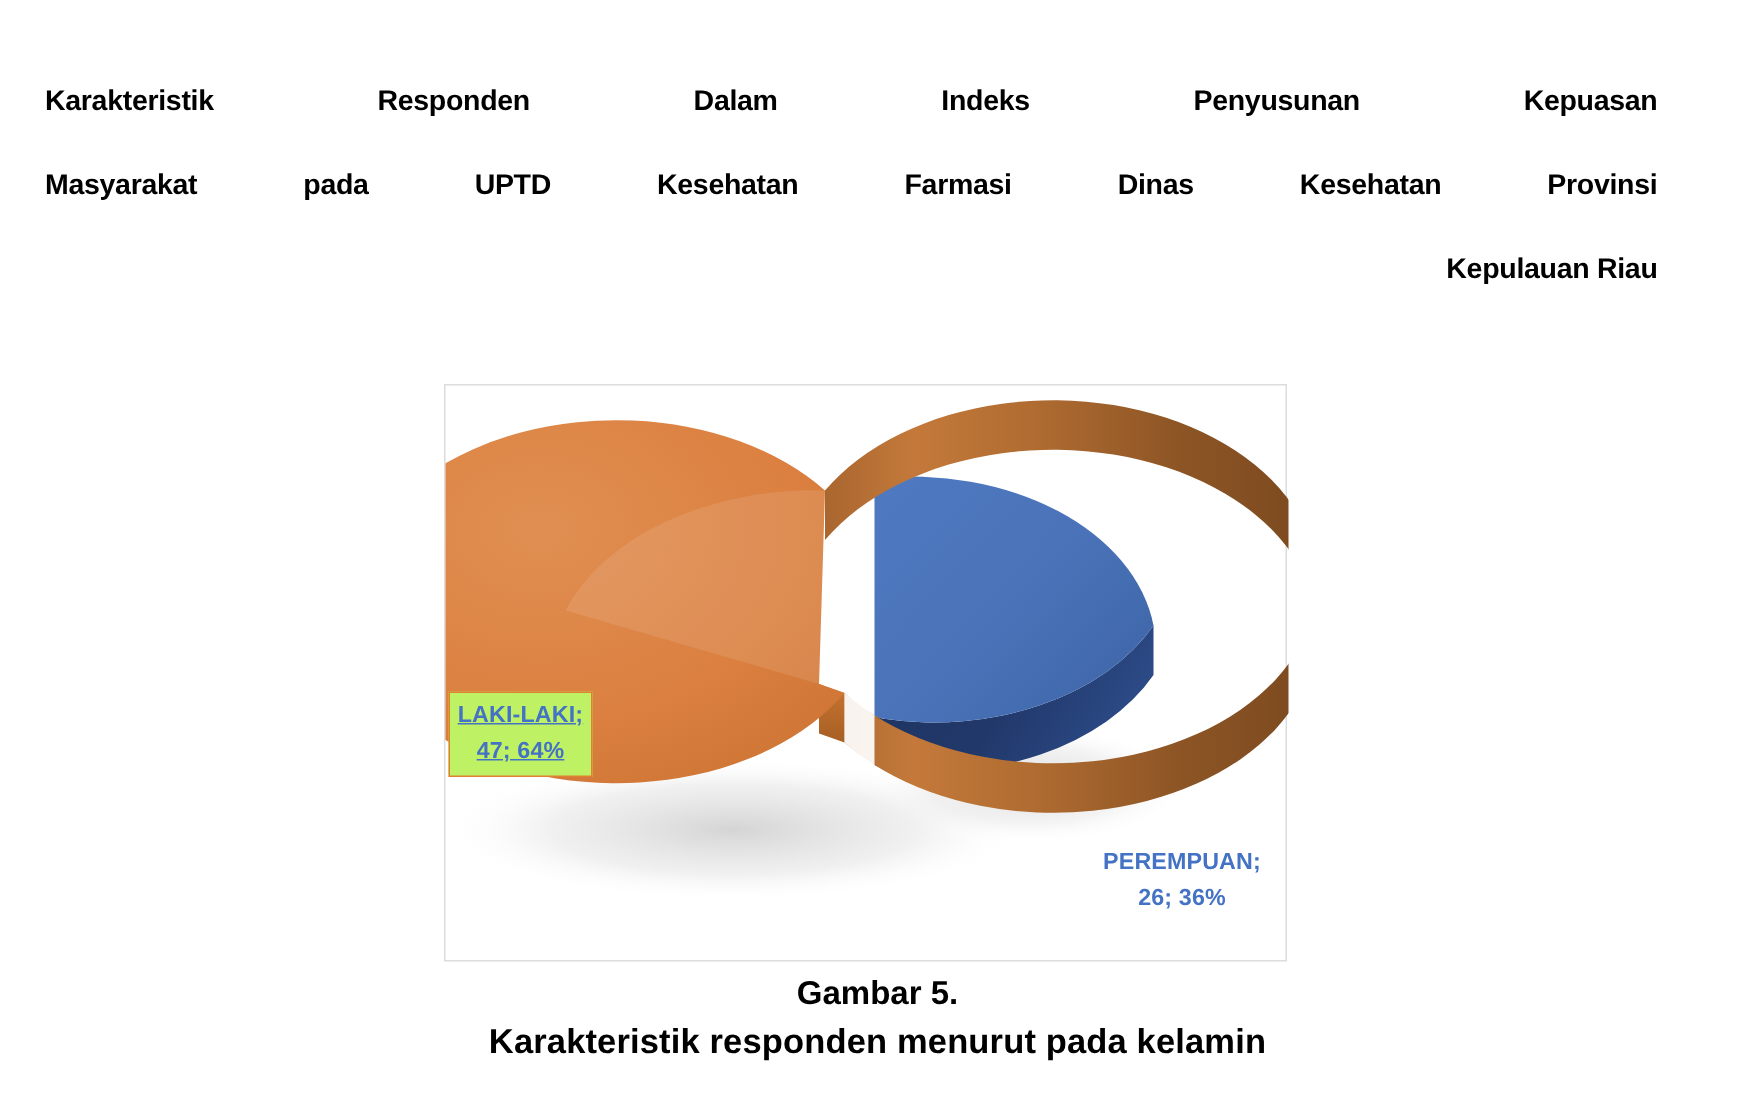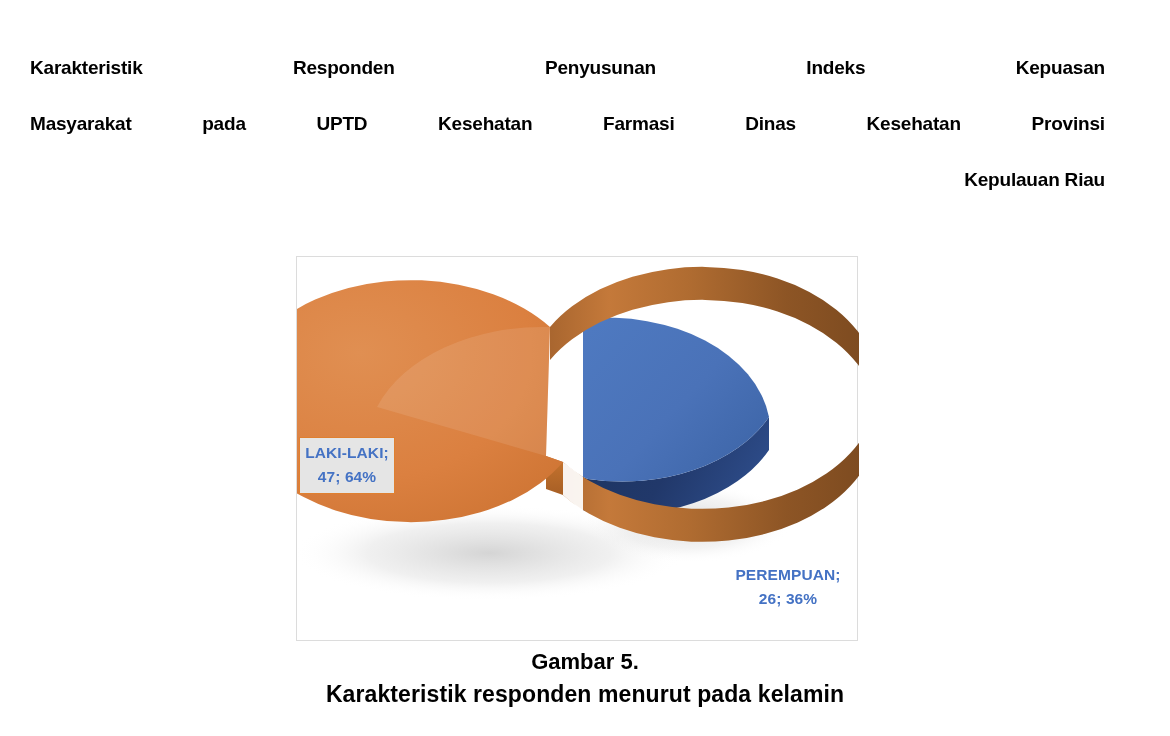--- a/index.html
+++ b/index.html
@@ -69,26 +69,27 @@
     font-weight: bold;
     font-size: 15.5px;
     color: #4472c4;
     text-align: center;
     line-height: 24px;
     letter-spacing: 0.1px;
     white-space: nowrap;
   }
   #label-laki {
     left: 299px;
-    top: 437px;
+    top: 461px;
     width: 96px;
     padding: 3px 0 4px 0;
     border: 1.8px solid #e08030;
-    background: #e5e5e5;
+    background: #bef264;
     box-sizing: border-box;
+    text-decoration: underline;
   }
   #label-perempuan {
     left: 724px;
     top: 563px;
     width: 128px;
   }
   .dl-line { display: block; }
 
   
   #caption {
@@ -111,22 +112,23 @@
   }
 </style>
 </head>
 <body>
 
 <div id="heading-block">
 
   <div class="heading-line justify">
     <span>Karakteristik</span>
     <span>Responden</span>
+    <span>Dalam</span>
+    <span>Indeks</span>
     <span>Penyusunan</span>
-    <span>Indeks</span>
     <span>Kepuasan</span>
   </div>
 
   <div class="heading-line justify">
     <span>Masyarakat</span>
     <span>pada</span>
     <span>UPTD</span>
     <span>Kesehatan</span>
     <span>Farmasi</span>
     <span>Dinas</span>

